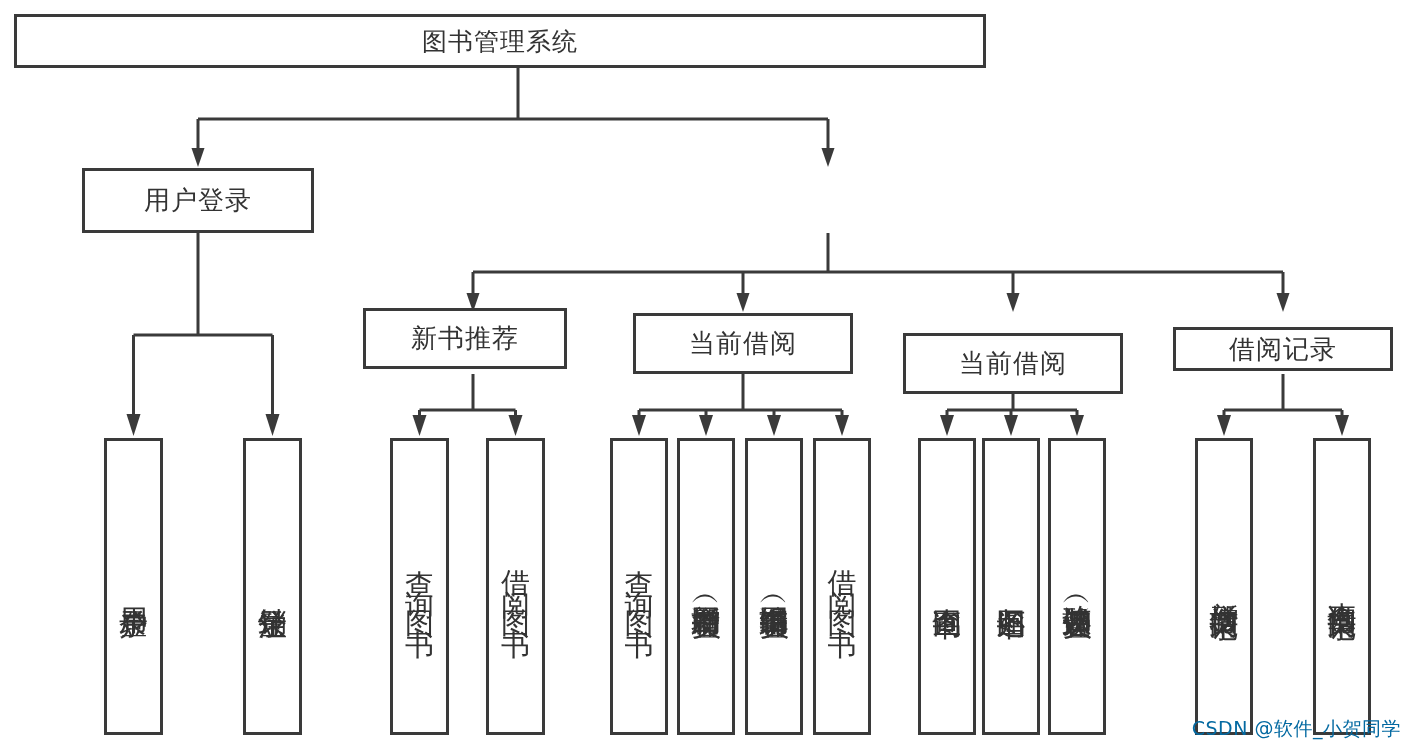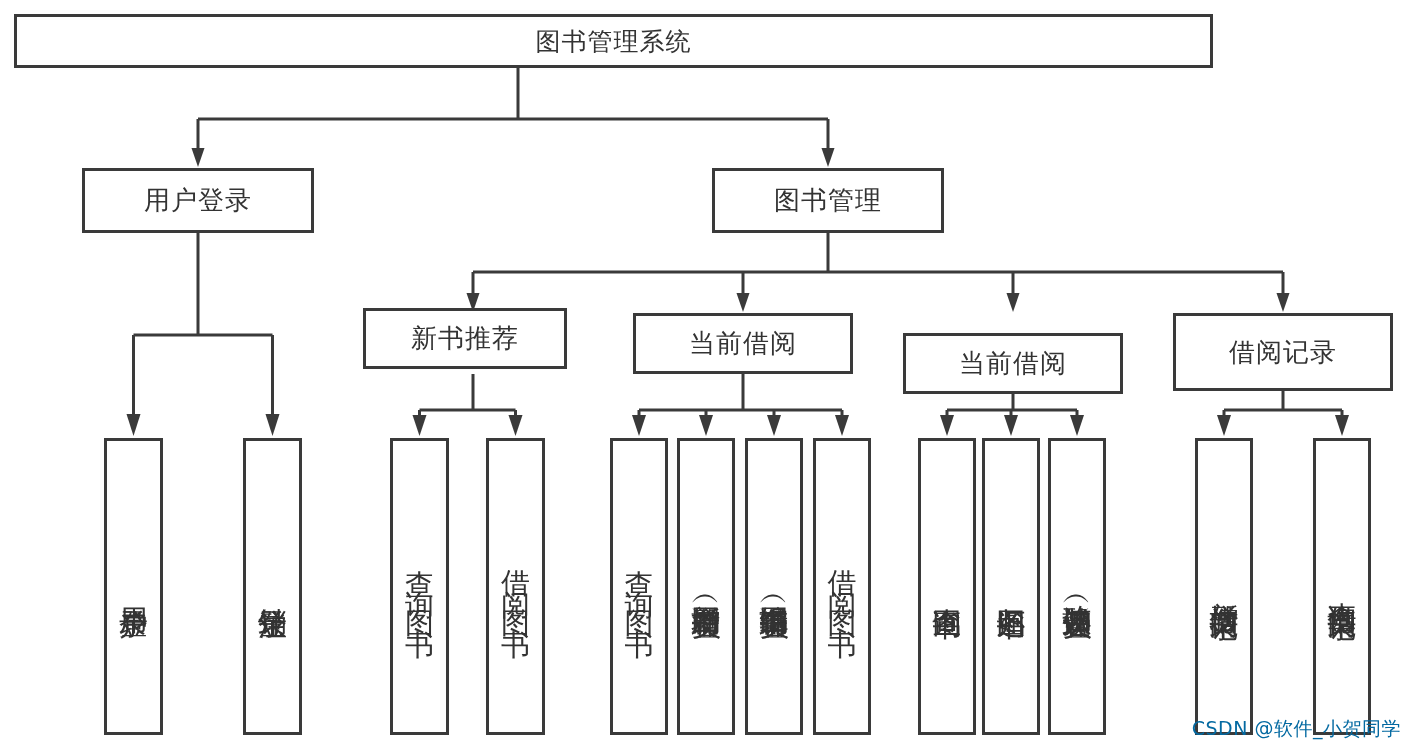--- a/index.html
+++ b/index.html
@@ -78,41 +78,38 @@
 
       <polygon points="940,415 954,415 947,436"></polygon>
       <polygon points="1004,415 1018,415 1011,436"></polygon>
       <polygon points="1070,415 1084,415 1077,436"></polygon>
 
       <polygon points="1217,415 1231,415 1224,436"></polygon>
       <polygon points="1335,415 1349,415 1342,436"></polygon>
     </g>
   </svg>
 
-  <div class="node hnode root" style="left:14px;top:14px;width:1199px;height:54px;">
+  <div class="node hnode root" style="left:14px;top:14px;width:972px;height:54px;">
     <span>图书管理系统</span>
   </div>
 
   <div class="node hnode" style="left:82px;top:168px;width:232px;height:65px;">
     <span>用户登录</span>
-  </div>
-  <div class="node hnode" style="left:712px;top:168px;width:232px;height:65px;">
-    <span>图书管理</span>
   </div>
 
   <div class="node hnode" style="left:363px;top:308px;width:204px;height:61px;">
     <span>新书推荐</span>
   </div>
   <div class="node hnode" style="left:633px;top:313px;width:220px;height:61px;">
     <span>当前借阅</span>
   </div>
   <div class="node hnode" style="left:903px;top:313px;width:220px;height:61px;margin-top:20px;">
     <span>当前借阅</span>
   </div>
-  <div class="node hnode" style="left:1173px;top:313px;width:220px;height:78px;">
+  <div class="node hnode" style="left:1173px;top:327px;width:220px;height:44px;">
     <span>借阅记录</span>
   </div>
 
   <div class="node leaf" style="left:104px;">
     <span class="leaf-label">用户登录</span>
   </div>
   <div class="node leaf" style="left:243px;">
     <span class="leaf-label">注销登录</span>
   </div>
 

